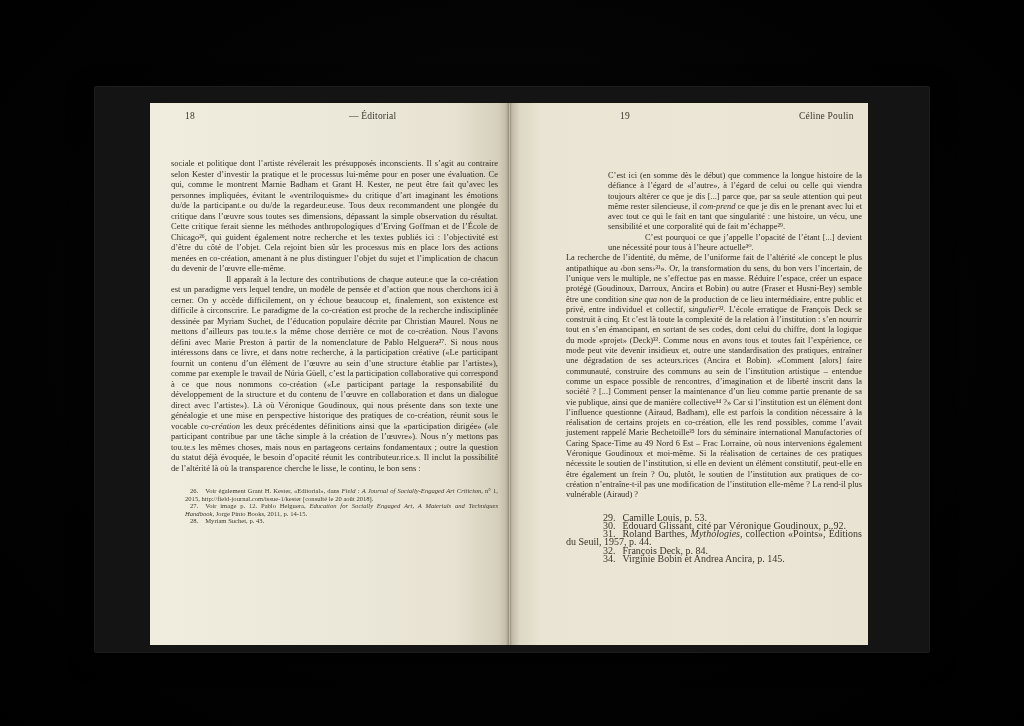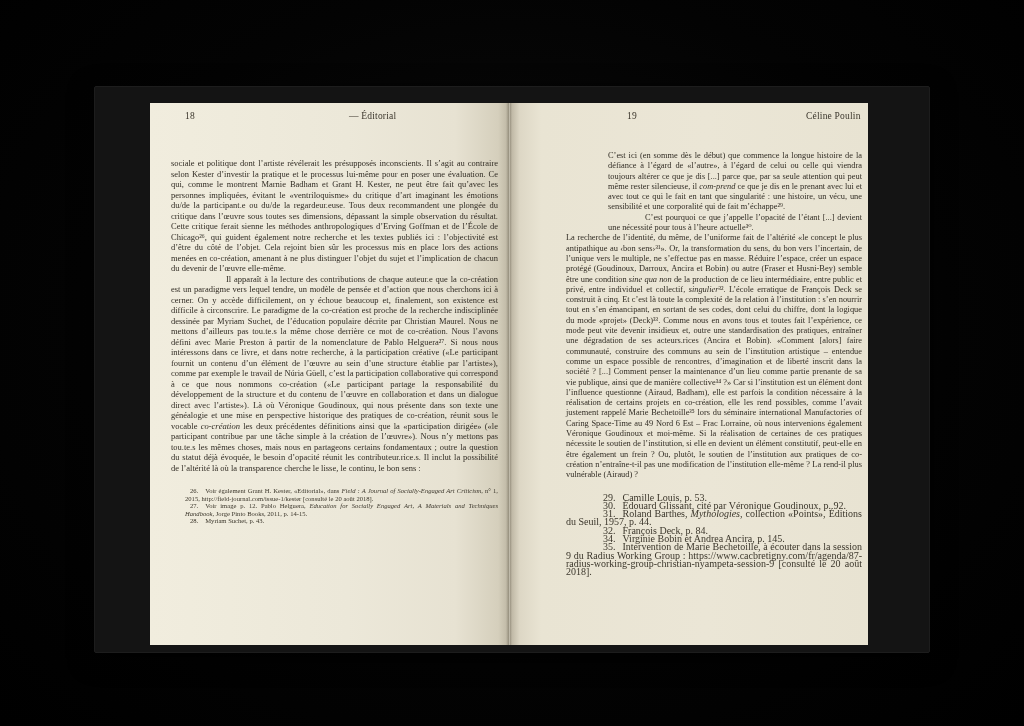--- a/index.html
+++ b/index.html
@@ -45,31 +45,31 @@
     position: absolute; left: 356px; top: 0; width: 6px; height: 542px;
     background: linear-gradient(90deg, rgba(60,55,40,0) 0%, rgba(60,55,40,0.28) 45%, rgba(255,255,250,0.25) 55%, rgba(60,55,40,0.22) 70%, rgba(60,55,40,0) 100%);
     pointer-events: none;
   }
 
   
   .ph { position: absolute; top: 8px; left: 0; right: 0; height: 14px; font-size: 9.5px; color: #3a352b; }
   .ph span { position: absolute; white-space: nowrap; letter-spacing: 0.2px; }
   .page-left .pnum   { left: 35px; }
   .page-left .rtitle { left: 199px; }
-  .page-right .pnum  { left: 118px; }
-  .page-right .rauthor { left: 255px; padding-left: 42px; }
+  .page-right .pnum  { left: 111px; }
+  .page-right .rauthor { left: 248px; padding-left: 42px; }
 
   
   .text-col {
     position: absolute;
     text-align: justify;
     hyphens: auto; -webkit-hyphens: auto;
   }
   .page-left  .text-col { left: 21px; top: 55px; width: 327px; font-size: 8.5px; line-height: 10.5px; }
-  .page-right .text-col { left: 57px; top: 48px; width: 296px; font-size: 8.4px; line-height: 10.3px; }
+  .page-right .text-col { left: 57px; top: 68px; width: 296px; font-size: 8.4px; line-height: 10.3px; }
 
   .para { margin: 0; }
   .para.indent { text-indent: 55px; }
 
   blockquote { margin: 0; }
   .bq-left  { margin-left: 59px; margin-right: 18px; }
   .bq-right { margin-left: 42px; }
   .bq-right.second { text-indent: 37px; }
 
   
@@ -115,20 +115,19 @@
       <div class="text-col">
         <blockquote class="bq-right">C’est ici (en somme dès le début) que commence la longue histoire de la défiance à l’égard de «l’autre», à l’égard de celui ou celle qui viendra toujours altérer ce que je dis [...] parce que, par sa seule attention qui peut même rester silencieuse, il <i>com-prend</i> ce que je dis en le prenant avec lui et avec tout ce qui le fait en tant que singularité&nbsp;: une histoire, un vécu, une sensibilité et une corporalité qui de fait m’échappe²⁹.</blockquote>
         <blockquote class="bq-right second">C’est pourquoi ce que j’appelle l’opacité de l’étant [...] devient une nécessité pour tous à l’heure actuelle³⁰.</blockquote>
         <p class="para">La recherche de l’identité, du même, de l’uniforme fait de l’altérité «le concept le plus antipathique au ‹bon sens›³¹». Or, la transformation du sens, du bon vers l’incertain, de l’unique vers le multiple, ne s’effectue pas en masse. Réduire l’espace, créer un espace protégé (Goudinoux, Darroux, Ancira et Bobin) ou autre (Fraser et Husni-Bey) semble être une condition <i>sine qua non</i> de la production de ce lieu intermédiaire, entre public et privé, entre individuel et collectif, <i>singulier</i>³². L’école erratique de François Deck se construit à cinq. Et c’est là toute la complexité de la relation à l’institution&nbsp;: s’en nourrir tout en s’en émancipant, en sortant de ses codes, dont celui du chiffre, dont la logique du mode «projet» (Deck)³³. Comme nous en avons tous et toutes fait l’expérience, ce mode peut vite devenir insidieux et, outre une standardisation des pratiques, entraîner une dégradation de ses acteurs.rices (Ancira et Bobin). «Comment [alors] faire communauté, construire des communs au sein de l’institution artistique – entendue comme un espace possible de rencontres, d’imagination et de liberté inscrit dans la société&nbsp;? [...] Comment penser la maintenance d’un lieu comme partie prenante de sa vie publique, ainsi que de manière collective³⁴&nbsp;?» Car si l’institution est un élément dont l’influence questionne (Airaud, Badham), elle est parfois la condition nécessaire à la réalisation de certains projets en co-création, elle les rend possibles, comme l’avait justement rappelé Marie Bechetoille³⁵ lors du séminaire international Manufactories of Caring Space-Time au 49 Nord 6 Est – Frac Lorraine, où nous intervenions également Véronique Goudinoux et moi-même. Si la réalisation de certaines de ces pratiques nécessite le soutien de l’institution, si elle en devient un élément constitutif, peut-elle en être également un frein&nbsp;? Ou, plutôt, le soutien de l’institution aux pratiques de co-création n’entraîne-t-il pas une modification de l’institution elle-même&nbsp;? La rend-il plus vulnérable (Airaud)&nbsp;?</p>
         <div class="fnblock">
           <p class="fn"><span class="fn-num">29.</span><span class="fn-text">Camille Louis, p. 53.</span></p>
           <p class="fn"><span class="fn-num">30.</span><span class="fn-text">Édouard Glissant, cité par Véronique Goudinoux, p. 92.</span></p>
           <p class="fn"><span class="fn-num">31.</span><span class="fn-text">Roland Barthes, <i>Mythologies</i>, collection «Points», Éditions du Seuil, 1957, p. 44.</span></p>
           <p class="fn"><span class="fn-num">32.</span><span class="fn-text">François Deck, p. 84.</span></p>
           <p class="fn"><span class="fn-num">34.</span><span class="fn-text">Virginie Bobin et Andrea Ancira, p. 145.</span></p>
-          <p class="fn"><span class="fn-num">35.</span><span class="fn-text">Intervention de Marie Bechetoille, à écouter dans la session 9 du Radius Working Group&nbsp;: https://www.cacbretigny.com/fr/agenda/87-radius-working-group-christian-nyampeta-session-9 [consulté le 20 août 2018].</span></p>
         </div>
       </div>
     </section>
 
     <div class="gutter"></div>
   </div>
 </div>
 
 </body></html>

